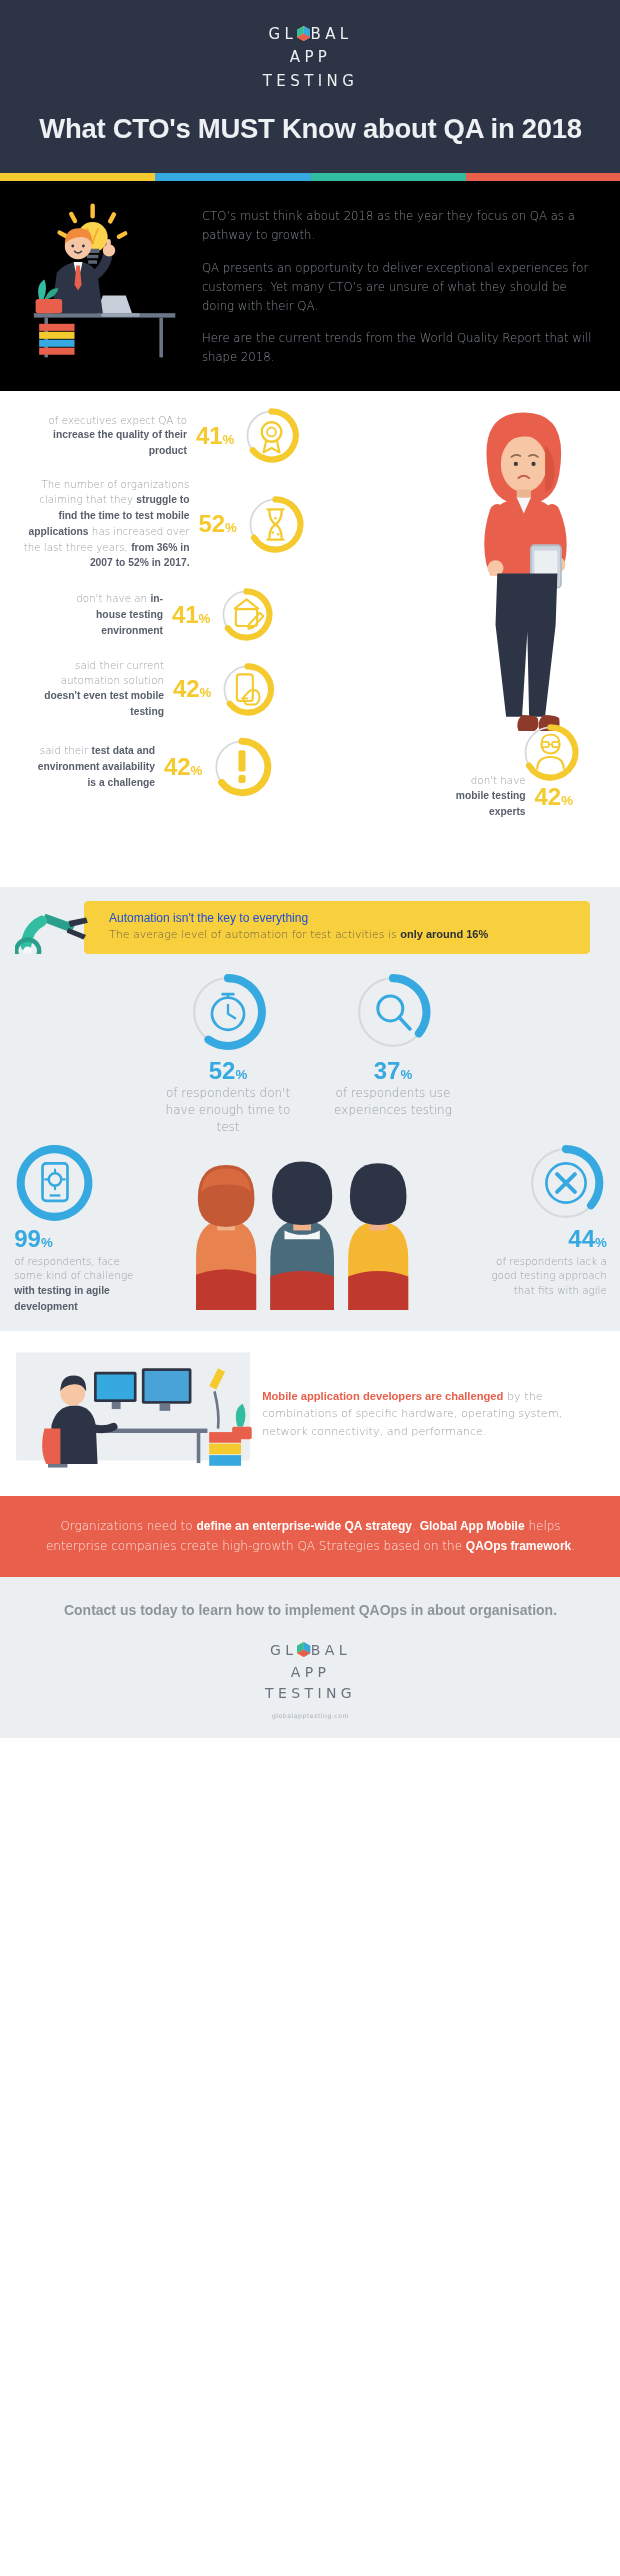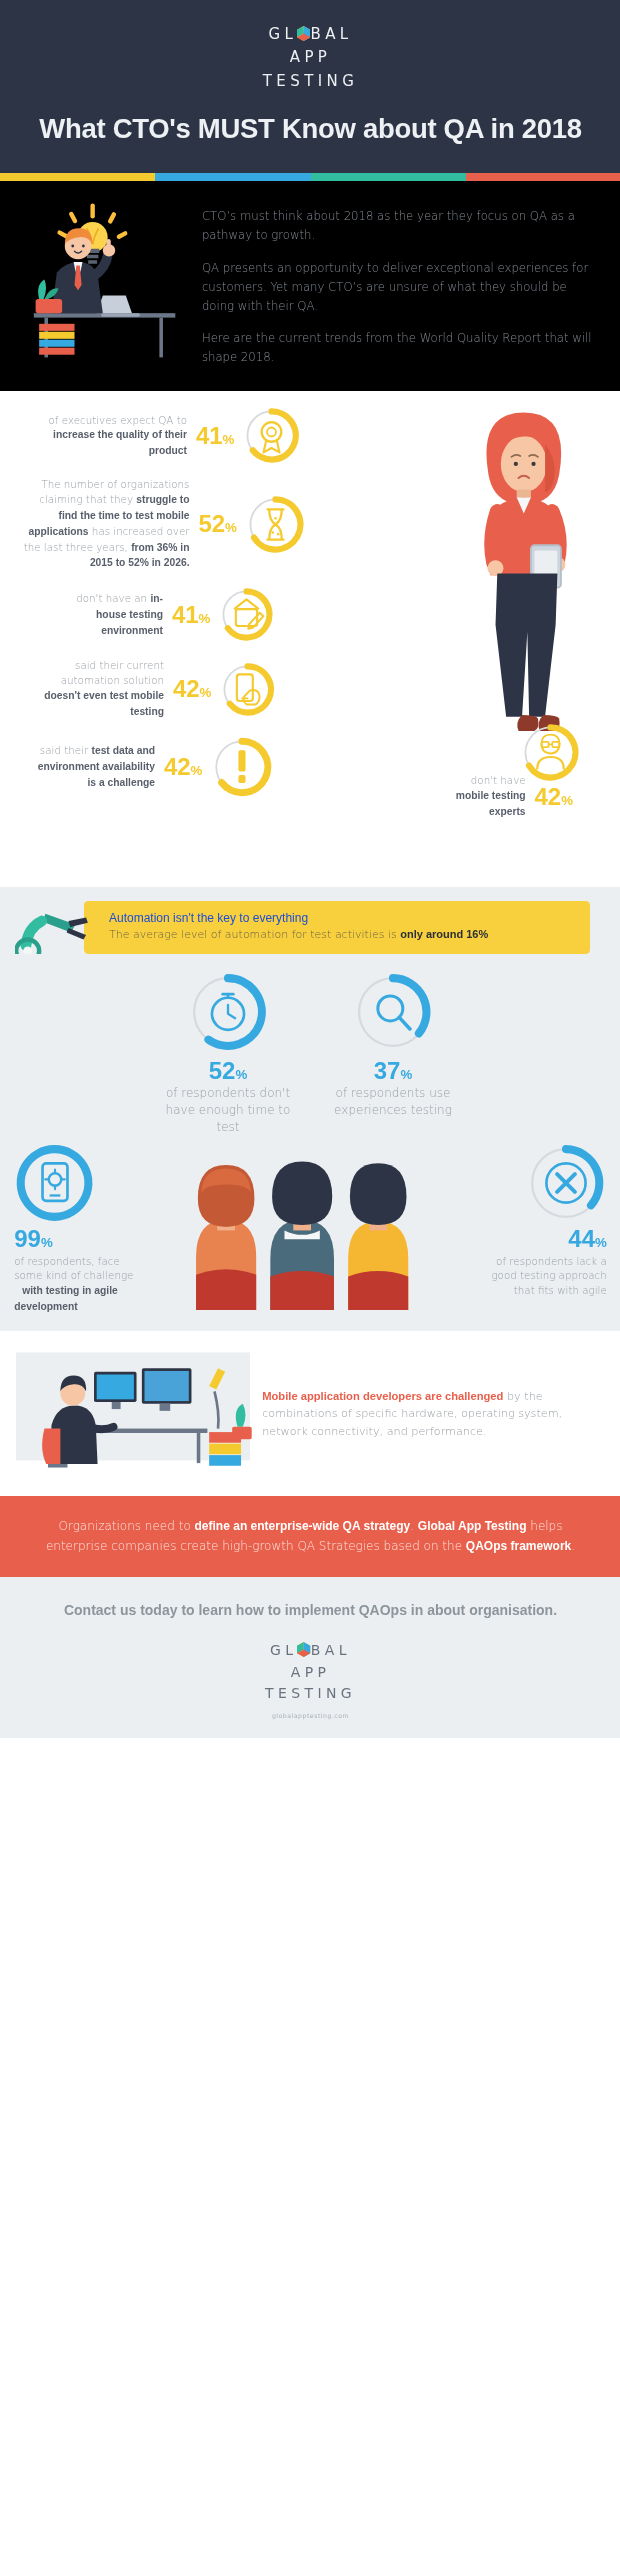--- a/index.html
+++ b/index.html
@@ -169,21 +169,21 @@
   .side-stat { width: 131px; }
   .side-stat.left { text-align: left; padding-left: 5.3px; }
   .side-stat.right { text-align: right; padding-right: 5.3px; }
   .side-stat .caption {
     font-size: 10.3px;
     line-height: 1.42;
     color: #9aa0a6;
     font-family: "DejaVu Sans", sans-serif;
     font-weight: 300;
   }
-  .side-stat .caption b { color: #585f6b; font-weight: 700; font-family: "Liberation Sans", sans-serif; margin-left: 8px; }
+  .side-stat .caption b { color: #585f6b; font-weight: 700; font-family: "Liberation Sans", sans-serif; }
   .side-stat .pct { margin: 3.5px 0 2.7px; }
   .people { flex: 1; position: relative; height: 168px; }
 
   
   .dev-section {
     background: #fff;
     display: flex;
     align-items: center;
     gap: 5.3px;
     padding: 16px 19.5px 16px 8.9px;
@@ -372,21 +372,21 @@
           <path d="M32 5 a27 27 0 1 1 -21 43.6" fill="none" stroke="#f5ca2e" stroke-width="7" stroke-linecap="round"></path>
           <circle cx="32" cy="28" r="11" fill="none" stroke="#f5ca2e" stroke-width="2.6"></circle>
           <circle cx="32" cy="28" r="5" fill="none" stroke="#f5ca2e" stroke-width="2"></circle>
           <path d="M26 38 l-3 13 l9 -5 l9 5 l-3 -13" fill="none" stroke="#f5ca2e" stroke-width="2.4" stroke-linejoin="round"></path>
         </svg>
       </div>
     </div>
 
     <div class="stat-row" style="padding-left:19.5px; margin-top:12.4px;">
       <div class="stat-label" style="width:170px;">
-        The number of organizations claiming that they <b>struggle to find the time to test mobile applications</b> has increased over the last three years, <b>from 36% in 2015 to 52% in 2026.</b>
+        The number of organizations claiming that they <b>struggle to find the time to test mobile applications</b> has increased over the last three years, <b>from 36% in 2007 to 52% in 2017.</b>
       </div>
       <div class="pct" style="margin:0 8.9px;">
         <span>52</span><span class="unit">%</span>
       </div>
       <div class="donut">
         <svg width="59" height="59" viewBox="0 0 66 66">
           <circle cx="33" cy="33" r="28" fill="none" stroke="#d6dade" stroke-width="2"></circle>
           <path d="M33 5 a28 28 0 1 1 -24 42.6" fill="none" stroke="#f5ca2e" stroke-width="7" stroke-linecap="round"></path>
           <path d="M24 16 h18 M24 50 h18" stroke="#f5ca2e" stroke-width="2.6" stroke-linecap="round"></path>
           <path d="M26 16 q0 13 7 17 q-7 4 -7 17 M40 16 q0 13 -7 17 q7 4 7 17" fill="none" stroke="#f5ca2e" stroke-width="2.6"></path>
@@ -619,21 +619,21 @@
         <path d="M258 90 q-6 -20 6 -26 q6 12 0 26z" fill="#33bda0"></path>
         <rect x="252" y="90" width="22" height="14" rx="2" fill="#e8604c"></rect>
       </svg>
     </div>
     <div class="dev-text">
       <b>Mobile application developers are challenged</b> by the combinations of specific hardware, operating system, network connectivity, and performance.
     </div>
   </div>
 
   <div class="cta-red">
-    <p>Organizations need to <b>define an enterprise-wide QA strategy</b>. <b>Global App Testing</b> helps enterprise companies create high-growth QA Strategies based on the <b>QAOps framework</b>.</p>
+    <p>Organizations need to <b>define an enterprise-wide QA strategy</b>. <b>Global App Mobile</b> helps enterprise companies create high-growth QA Strategies based on the <b>QAOps framework</b>.</p>
   </div>
 
   <div class="footer">
     <div class="footer-cta">Contact us today to learn how to implement QAOps in about organisation.</div>
     <div class="logo">
       <div class="logo-row"><span>GL</span><span class="glyph"><svg width="13.3" height="15" viewBox="0 0 15 17">
               <polygon points="7.5,0 15,4.25 15,12.75 7.5,17 0,12.75 0,4.25" fill="#f5ca2e"></polygon>
               <polygon points="7.5,0 15,4.25 15,12.75 7.5,17" fill="#36a9e1"></polygon>
               <polygon points="0,4.25 7.5,0 7.5,8.5 0,12.75" fill="#33bda0"></polygon>
               <polygon points="7.5,8.5 15,12.75 7.5,17 0,12.75" fill="#e8604c"></polygon>

